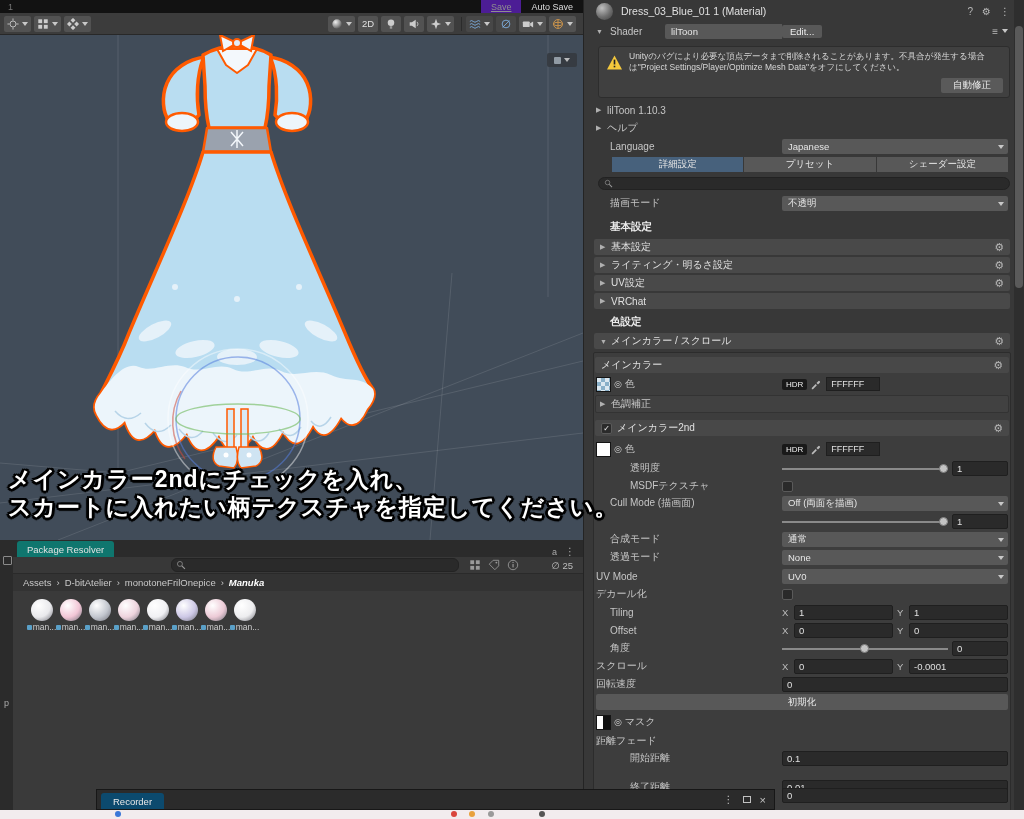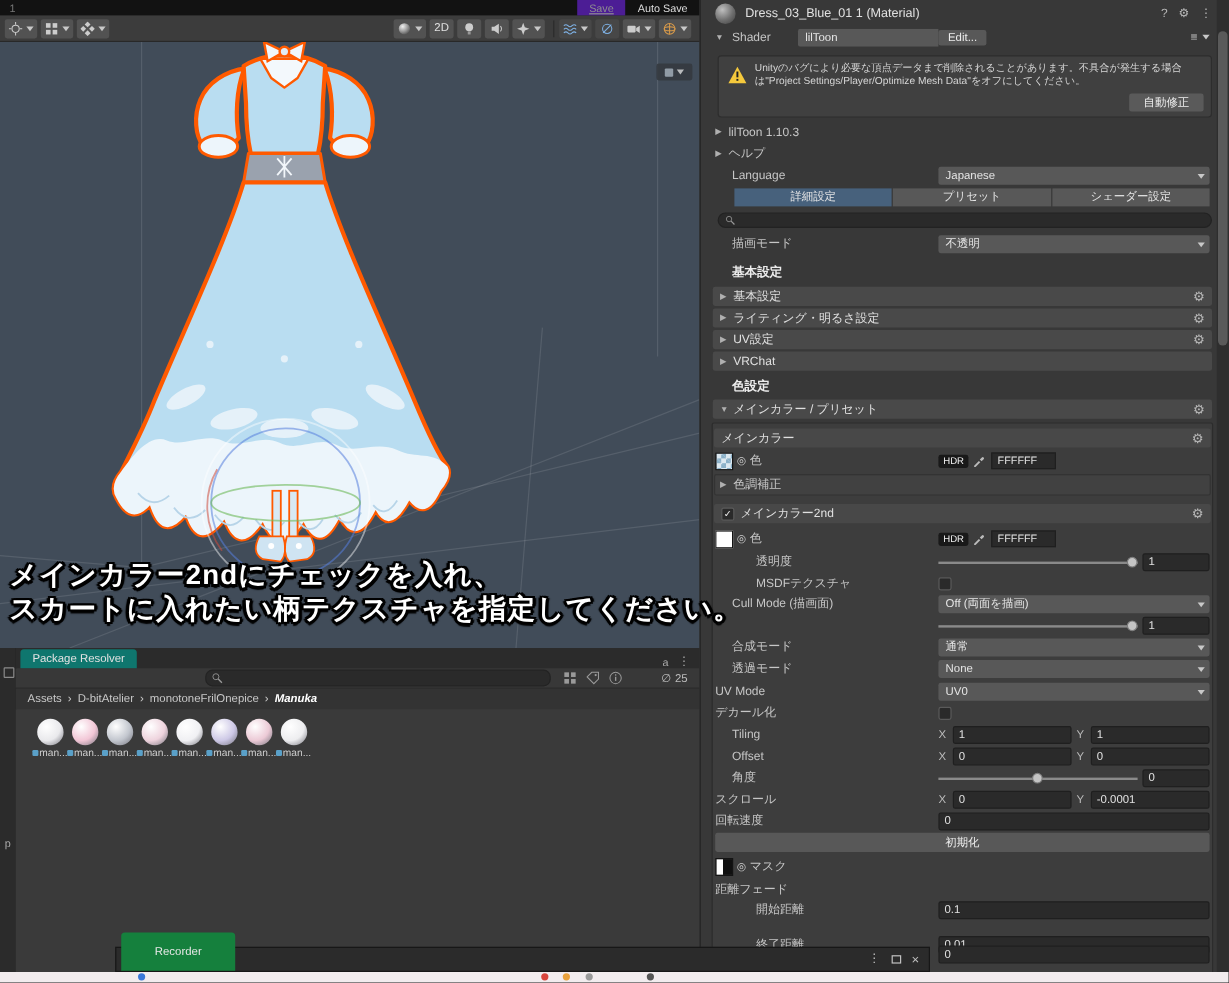--- a/index.html
+++ b/index.html
@@ -107,21 +107,21 @@
            border-radius:7px;display:flex;align-items:center;padding:0 5px;gap:3px;box-sizing:border-box;}
   #isearch input{background:transparent;border:none;outline:none;color:#ddd;font-size:9px;width:100%;padding:0;}
   .bigbtn{position:absolute;left:12px;right:16px;height:16px;background:#585858;border-radius:2px;display:flex;
           align-items:center;justify-content:center;font-size:9.5px;color:#eee;}
   #insp-scroll{position:absolute;right:0;top:0;width:10px;height:810px;background:#2e2e2e;}
   #insp-scroll .thumb{position:absolute;left:1px;top:26px;width:8px;height:262px;background:#5a5a5a;border-radius:4px;}
 
   
   #recorder{position:absolute;left:96px;top:789px;width:679px;height:21px;background:#2b2b2b;border:1px solid #171717;
             display:flex;align-items:center;box-sizing:border-box;z-index:8;}
-  .rtab{margin-left:4px;background:#15803d;height:32px;padding:0 28px;font-size:9.5px;color:#e8e8e8;display:flex;
+  .rtab{margin-left:4px;background:#0c4a6e;height:16px;padding:0 12px;font-size:9.5px;color:#e8e8e8;display:flex;
         align-items:center;border-radius:3px 3px 0 0;align-self:flex-end;}
   #recorder .right{margin-left:auto;display:flex;align-items:center;gap:9px;padding-right:8px;color:#c2c2c2;}
   .maxbox{width:8px;height:7px;border:1px solid #c2c2c2;box-sizing:border-box;}
   #taskbar{position:absolute;left:0;top:810px;width:1024px;height:9px;background:#f2ecee;z-index:9;}
   .tdot{position:absolute;top:1px;width:6px;height:6px;border-radius:50%;}
 </style>
 </head>
 <body>
 
 <div id="root">
@@ -569,21 +569,21 @@
     </div>
     <div class="gbar" style="top:293px">
       <span class="fold">▶</span>
       <span>VRChat</span>
     </div>
 
     <div class="sect" style="top:315px">色設定</div>
 
     <div class="gbar" style="top:333px">
       <span class="fold">▼</span>
-      <span>メインカラー / プリセット</span>
+      <span>メインカラー / スクロール</span>
       <span class="gearR">⚙</span>
     </div>
 
     <div id="groupbox"></div>
 
     <div class="gbar gbar2" style="top:357px">
       <span>メインカラー</span>
       <span class="gearR">⚙</span>
     </div>
 

